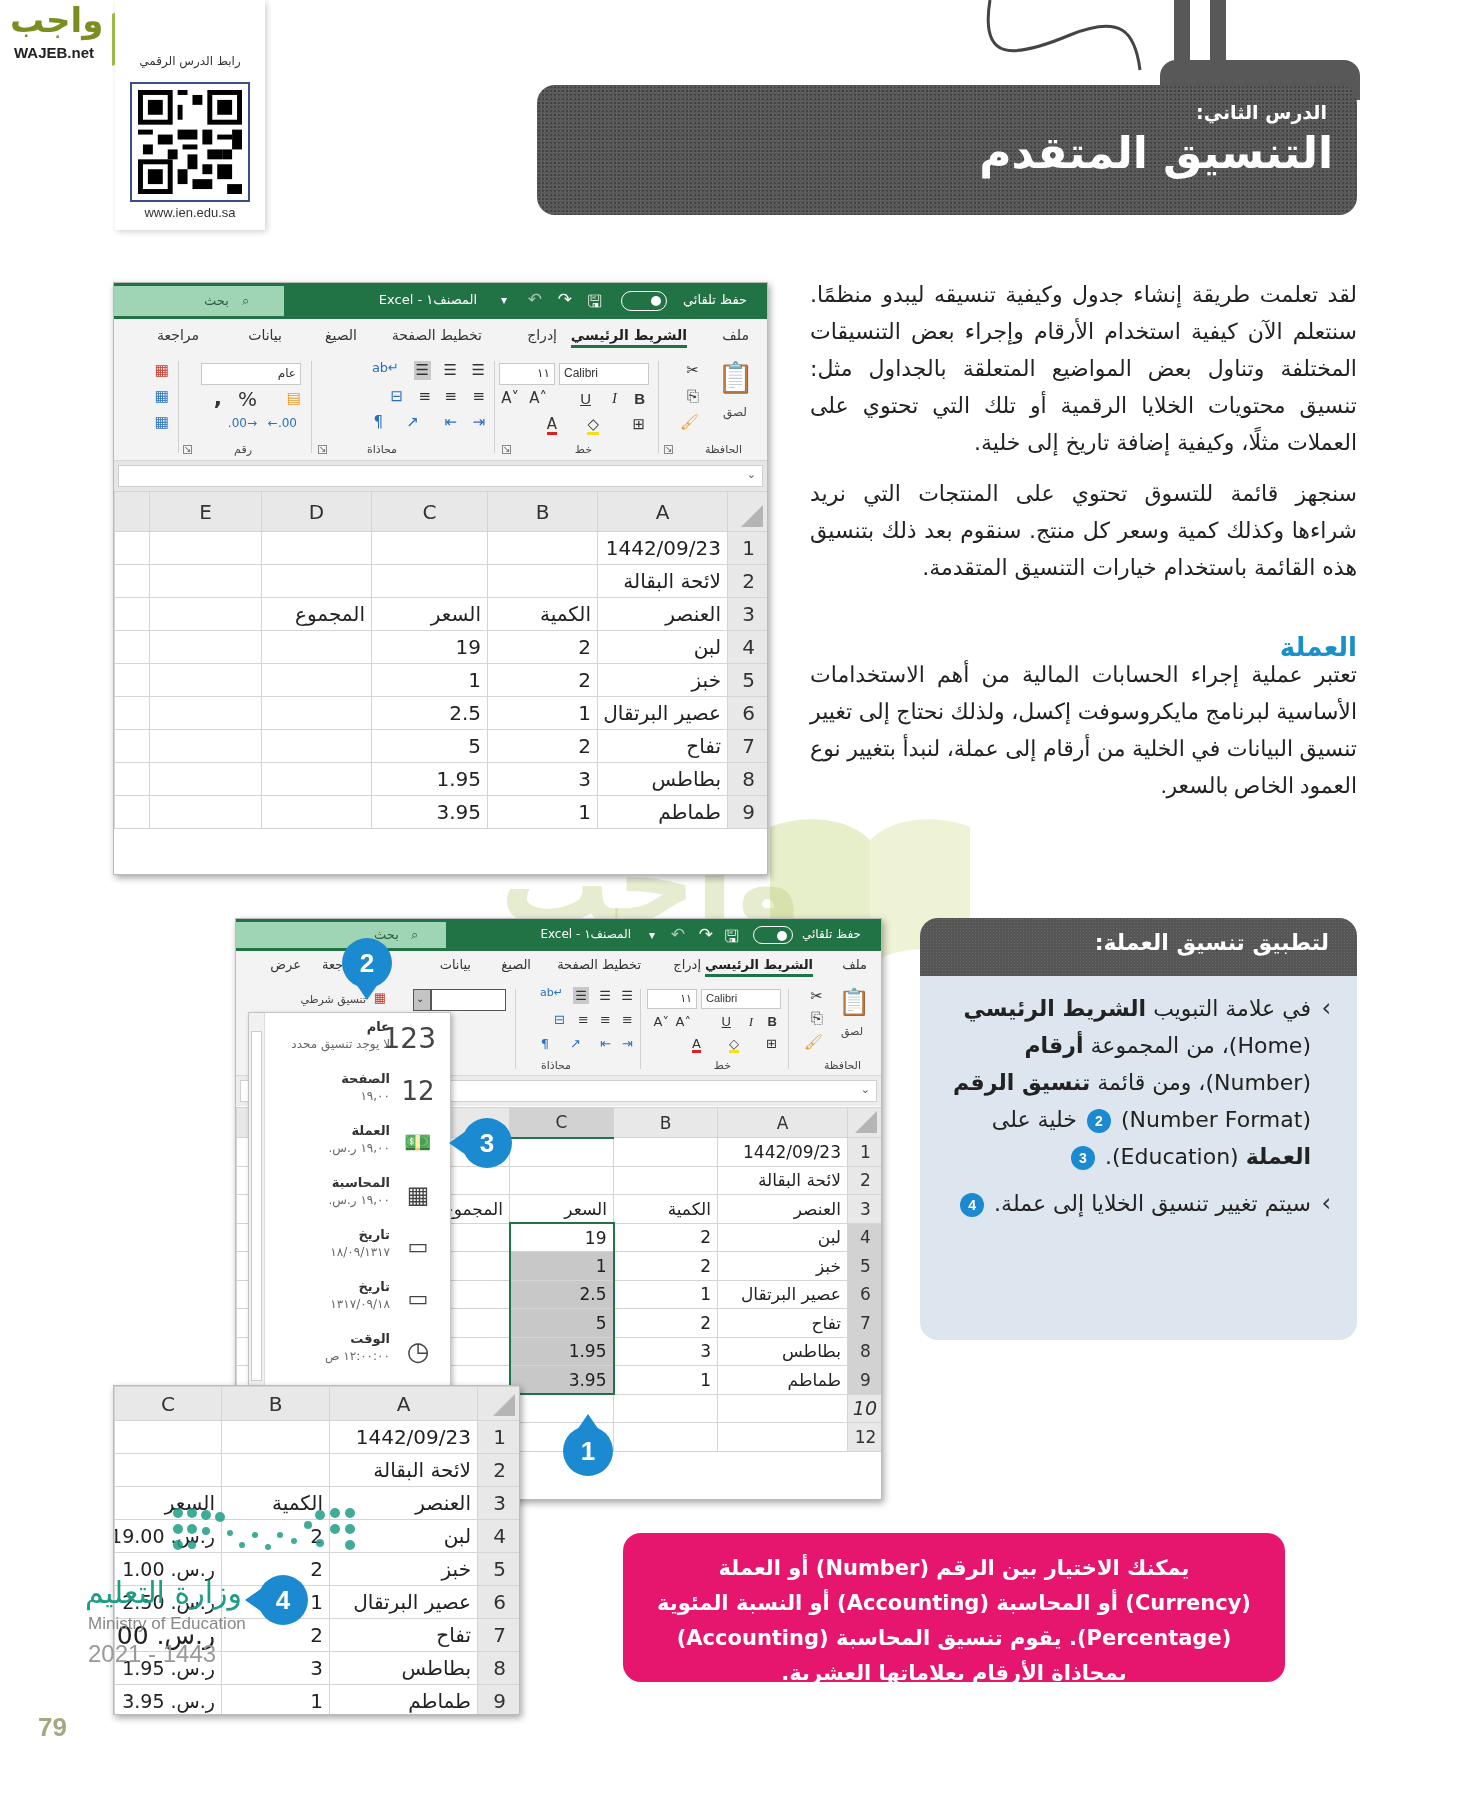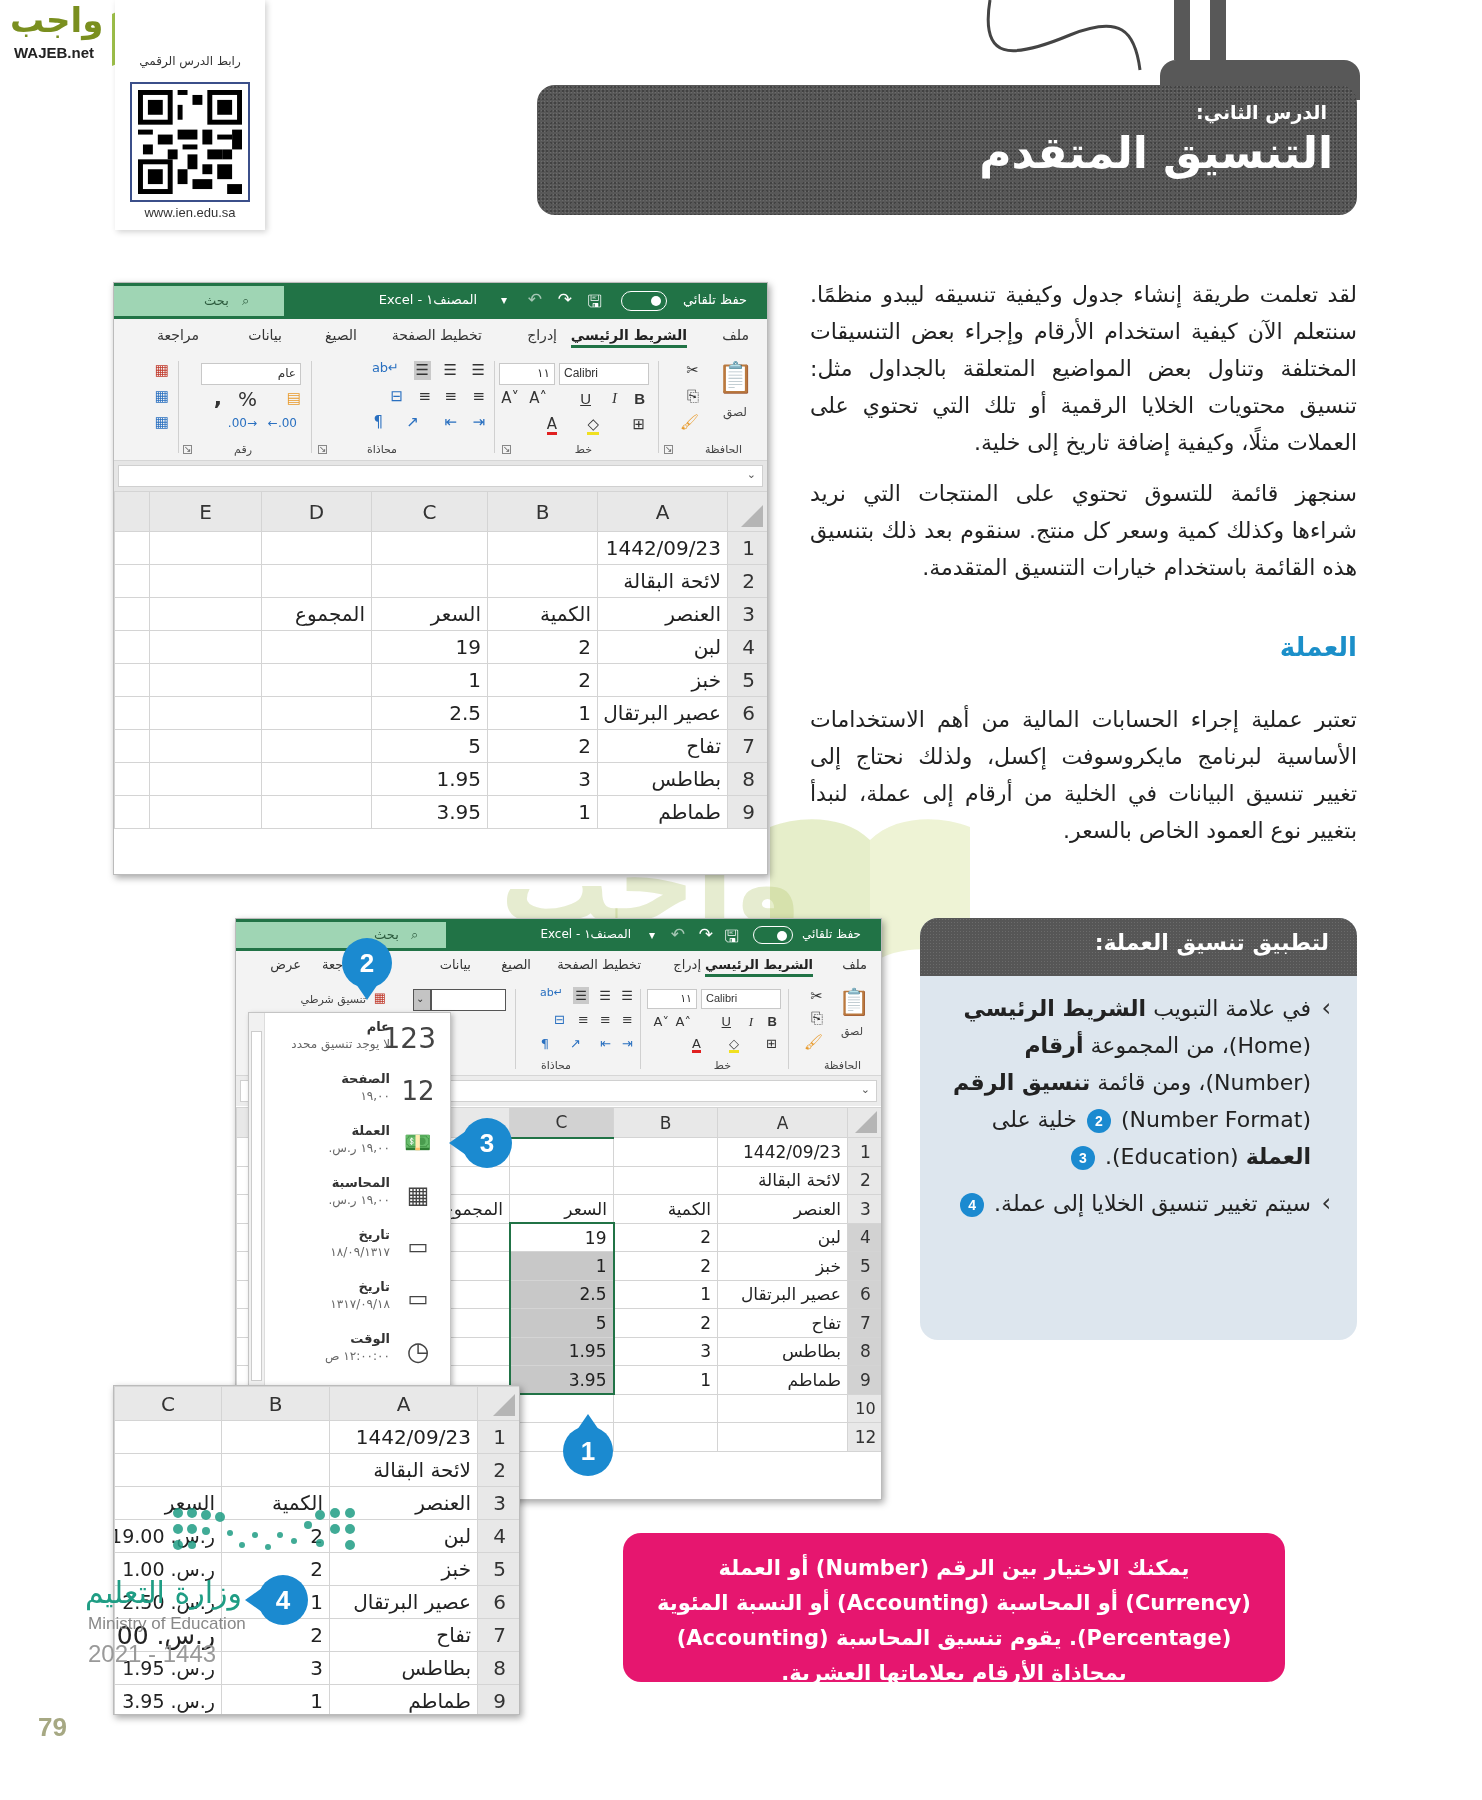--- a/index.html
+++ b/index.html
@@ -26,21 +26,21 @@
   .banner-tab { left: 1160px; top: 60px; width: 200px; height: 40px; background: #585858; border-radius: 16px 16px 0 0; }
   .lesson-label { right: 30px; top: 16px; position: absolute; color: #fff; font-size: 19px; font-weight: bold; direction: rtl; }
   .lesson-title { right: 24px; top: 42px; position: absolute; color: #fff; font-size: 44px; font-weight: bold; direction: rtl; }
 
   
   .rtl { direction: rtl; text-align: justify; text-align-last: right; }
   .para { font-size: 22px; line-height: 37px; color: #222; }
   .intro1 { left: 810px; top: 276px; width: 547px; }
   .intro2 { left: 810px; top: 475px; width: 547px; }
   .section-heading { left: 1100px; top: 632px; width: 257px; text-align: right; direction: rtl; font-size: 26px; font-weight: bold; color: #1b8fc9; }
-  .currency-para { left: 810px; top: 701px; width: 547px; }
+  .currency-para { left: 810px; top: 656px; width: 547px; font-family: Liberation Serif, serif; }
 
   
   .excel { background: #fff; box-shadow: 2px 3px 7px rgba(0,0,0,0.35); overflow: hidden; border: 1px solid #bbb; }
   .xl-titlebar { position: absolute; left: 0; top: 0; width: 100%; height: 36px; background: #217346; color: #fff; direction: rtl; }
   .xl-titlebar .autosave { position: absolute; right: 20px; top: 9px; font-size: 13px; }
   .xl-toggle { position: absolute; top: 8px; width: 46px; height: 20px; border: 1.5px solid #fff; border-radius: 11px; }
   .xl-toggle::after { content: ""; position: absolute; right: 5px; top: 4px; width: 10px; height: 10px; border-radius: 50%; background: #fff; }
   .xl-qa { position: absolute; top: 6px; font-size: 17px; color: #fff; }
   .xl-doc-title { position: absolute; top: 9px; font-size: 13px; color: #fff; white-space: nowrap; }
   .xl-search { position: absolute; left: 0; top: 3px; height: 30px; background: #9fd5b4; color: #2d5b3e; font-size: 13px; }
@@ -535,21 +535,21 @@
         </tr>
     <tr style="height:28.5px;">
           <td class="rowh sel" style="font-size:17px;">9</td>
           <td class="txt" style="font-size:17px;">طماطم</td>
           <td class="num" style="font-size:17px;">1</td>
           <td class="num hl selbox-l selbox-r" style="font-size:17px; border-bottom:2px solid #217346;">3.95</td>
           <td></td>
           <td></td>
         </tr>
     <tr style="height:28.5px;">
-          <td class="rowh" style="font-size:16px;">10</td>
+          <td class="rowh" style="font-size:19px;font-style:italic;">10</td>
           <td></td>
           <td></td>
           <td></td>
           <td></td>
           <td></td>
         </tr>
     <tr style="height:28.5px;">
           <td class="rowh" style="font-size:17px;">12</td>
           <td></td>
           <td></td>

